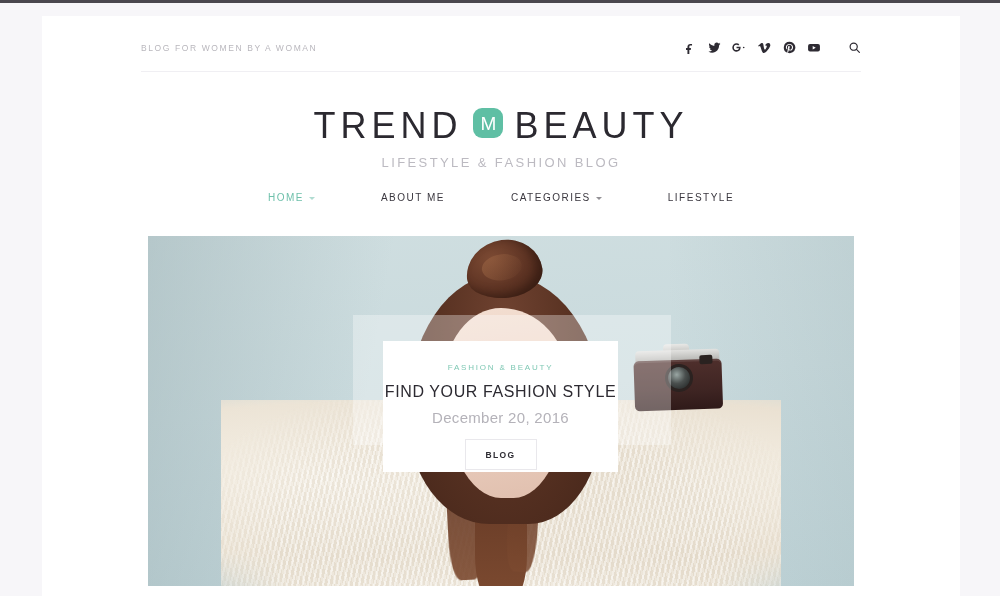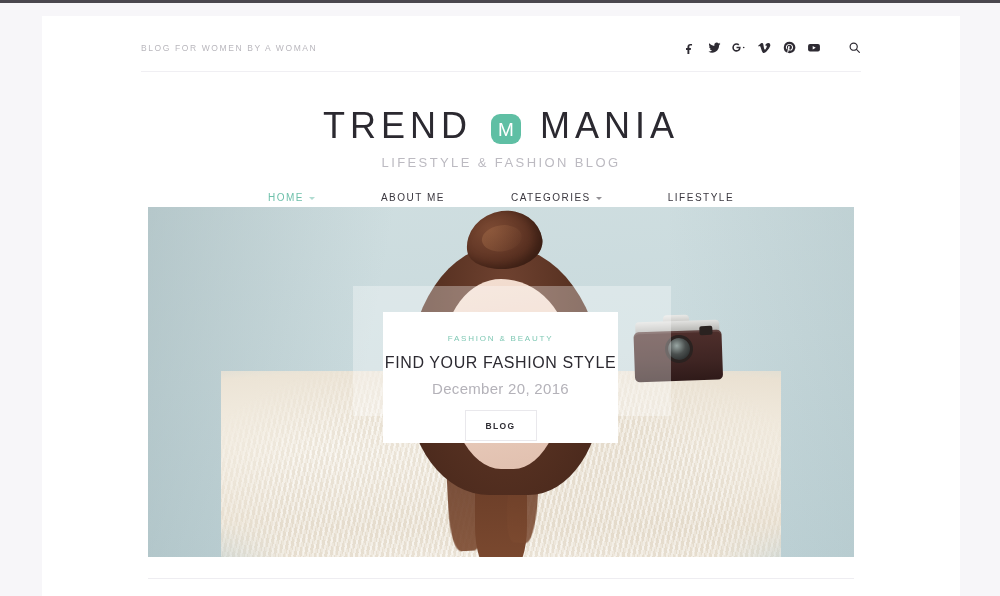--- a/index.html
+++ b/index.html
@@ -101,23 +101,23 @@
   
   .branding {
     margin: 0 auto;
     width: 720px;
     padding-top: 28px;
     text-align: center;
   }
 
   .logo-row {
     display: flex;
-    align-items: flex-end;
+    align-items: flex-start;
     justify-content: center;
-    gap: 17px;
+    gap: 9px;
   }
 
   .logo-text {
     font-size: 36px;
     letter-spacing: 5px;
     color: #2b2930;
     font-weight: 400;
     line-height: 1;
     white-space: nowrap;
   }
@@ -183,21 +183,21 @@
     width: 0; height: 0;
     border-left: 3.2px solid transparent;
     border-right: 3.2px solid transparent;
     border-top: 3.6px solid currentColor;
     opacity: .55;
     margin-top: 1px;
   }
 
   
   .hero-wrap {
-    margin: 4px auto 0 auto;
+    margin: 33px auto 0 auto;
     width: 706px;
     height: 350px;
     position: relative;
     overflow: hidden;
   }
 
   
   .hero-photo {
     position: absolute;
     inset: 0;
@@ -544,21 +544,21 @@
     </div>
   </div>
 
   <div class="branding">
     <div class="logo-row">
       <span class="logo-text">TREND</span>
       <span class="logo-badge">
         <span class="badge-shape"></span>
         <span class="badge-letter">M</span>
       </span>
-      <span class="logo-text">MANIA</span>
+      <span class="logo-text">BEAUTY</span>
     </div>
     <div class="logo-sub">LIFESTYLE &amp; FASHION BLOG</div>
   </div>
 
   <nav class="mainnav">
     <div class="nav-item active">
       <span>HOME</span>
       <span class="chev"></span>
     </div>
     <div class="nav-item">

